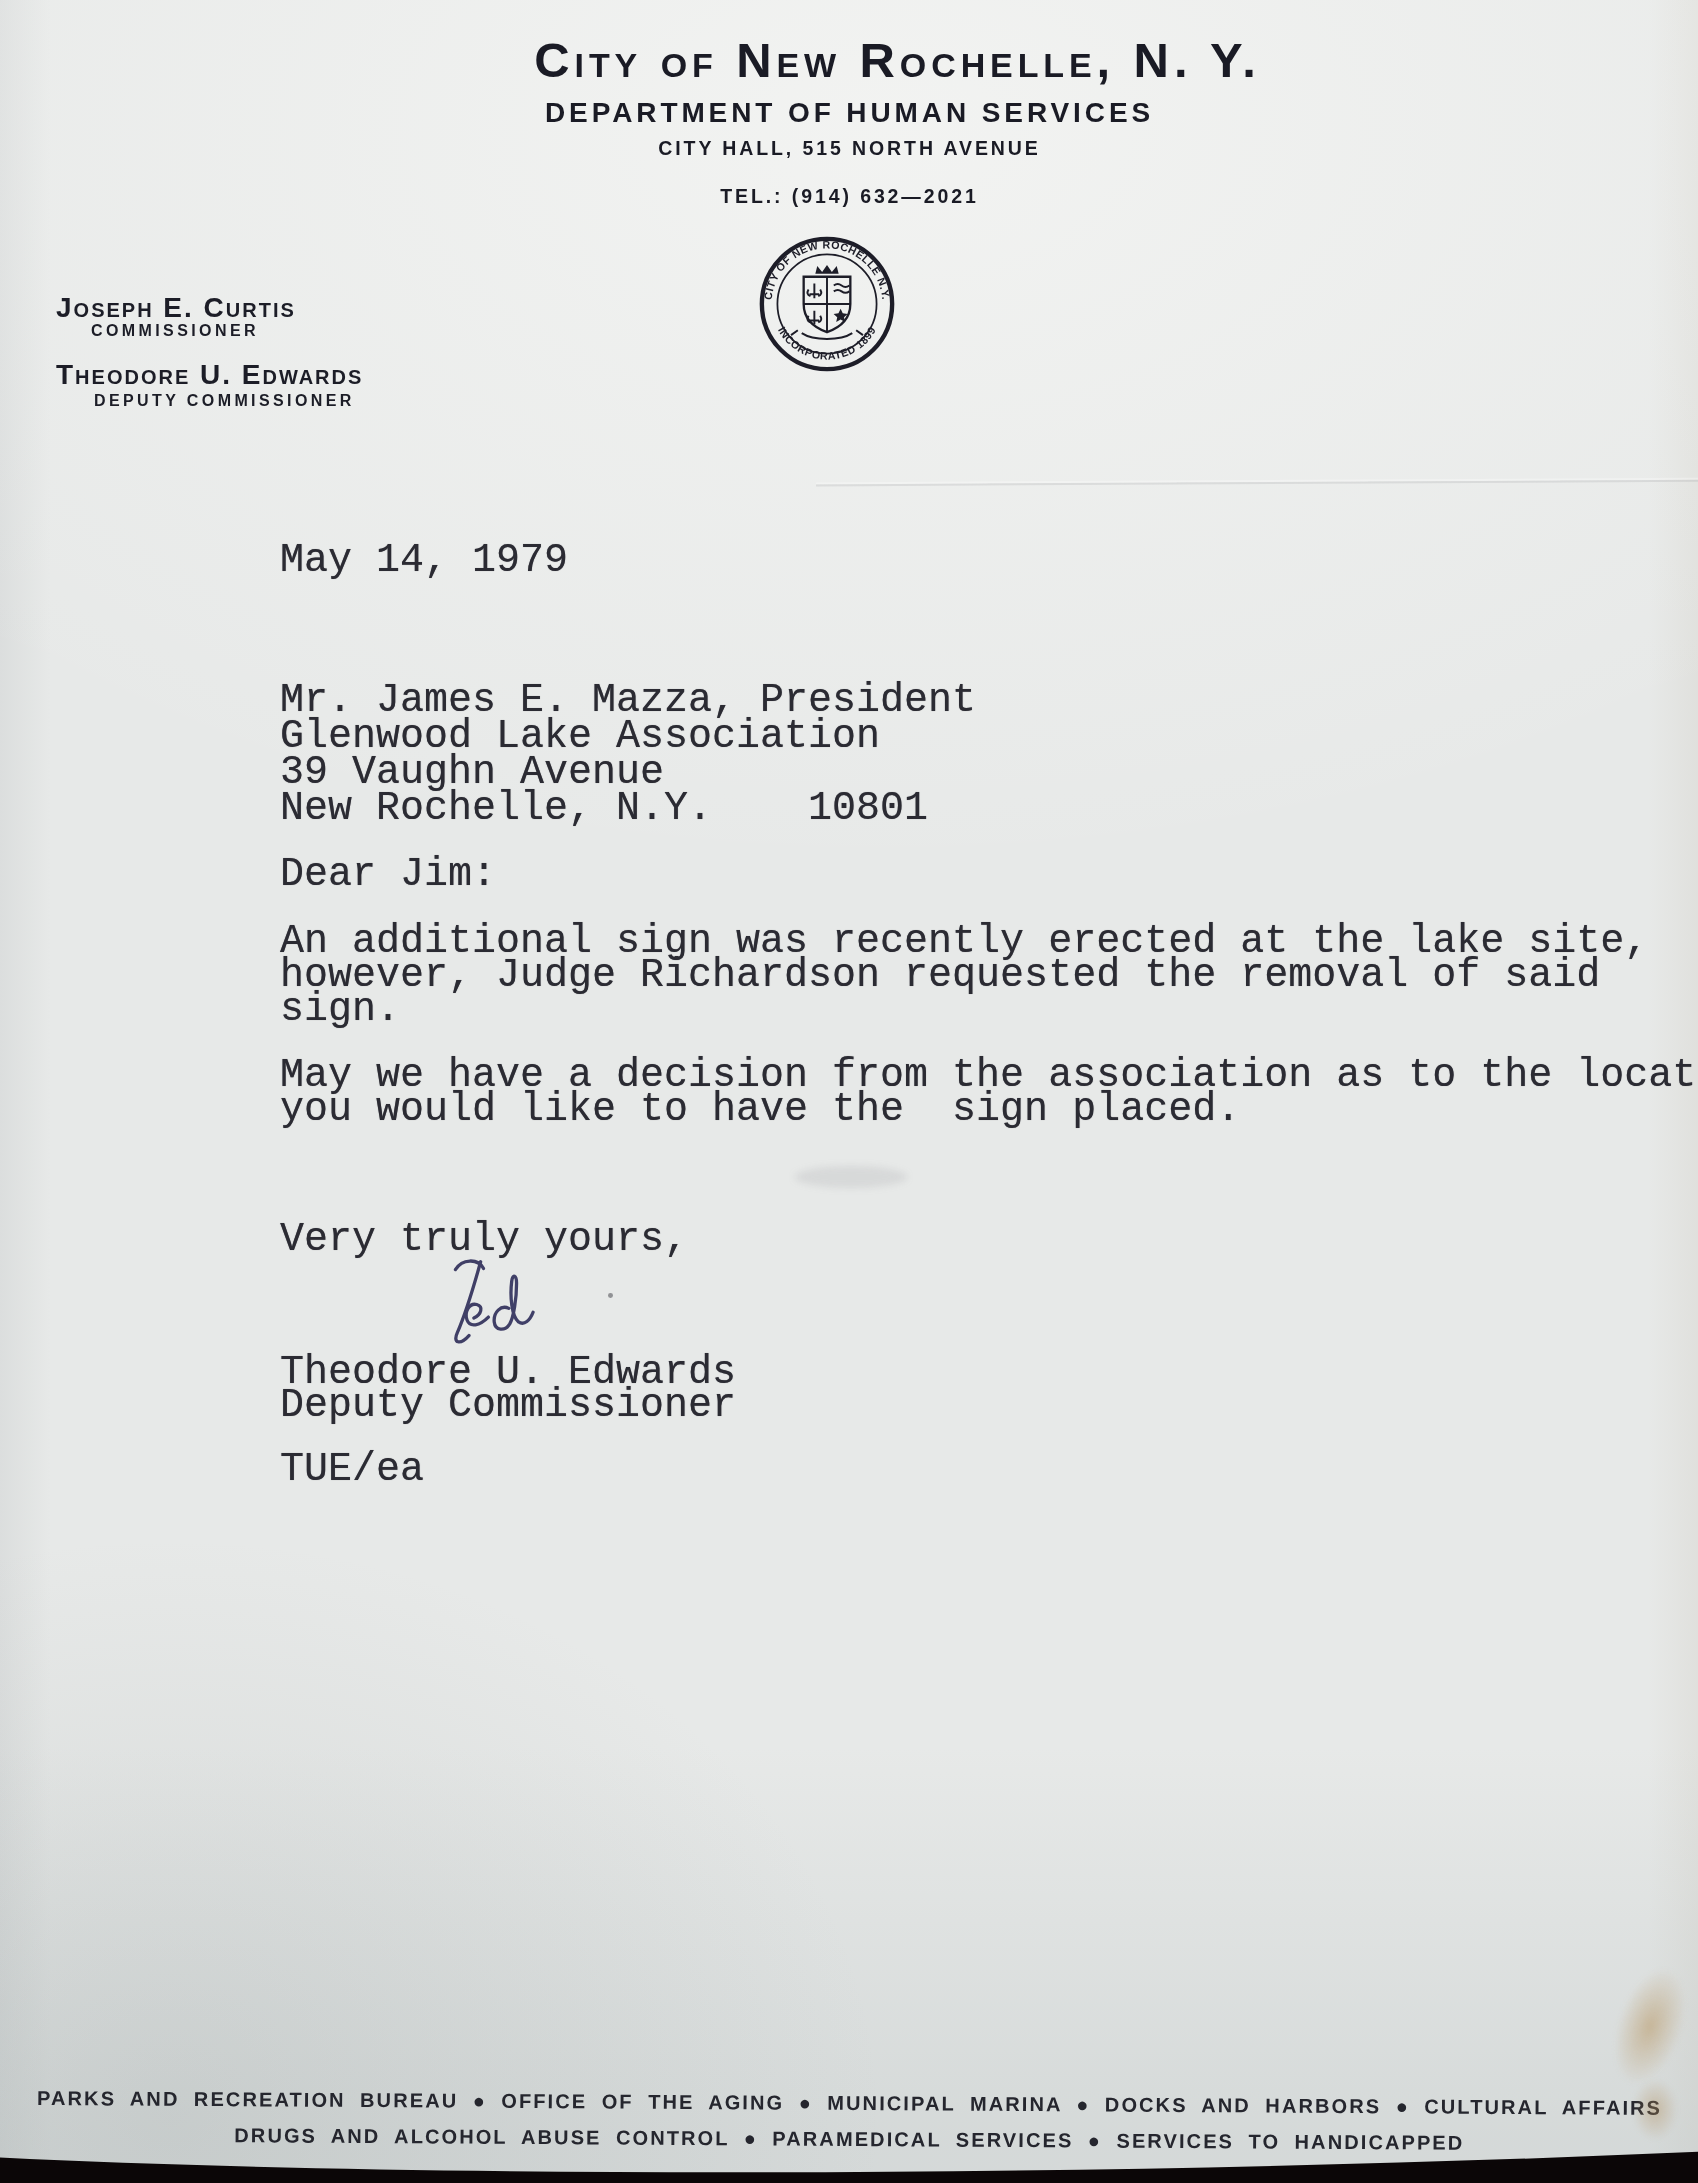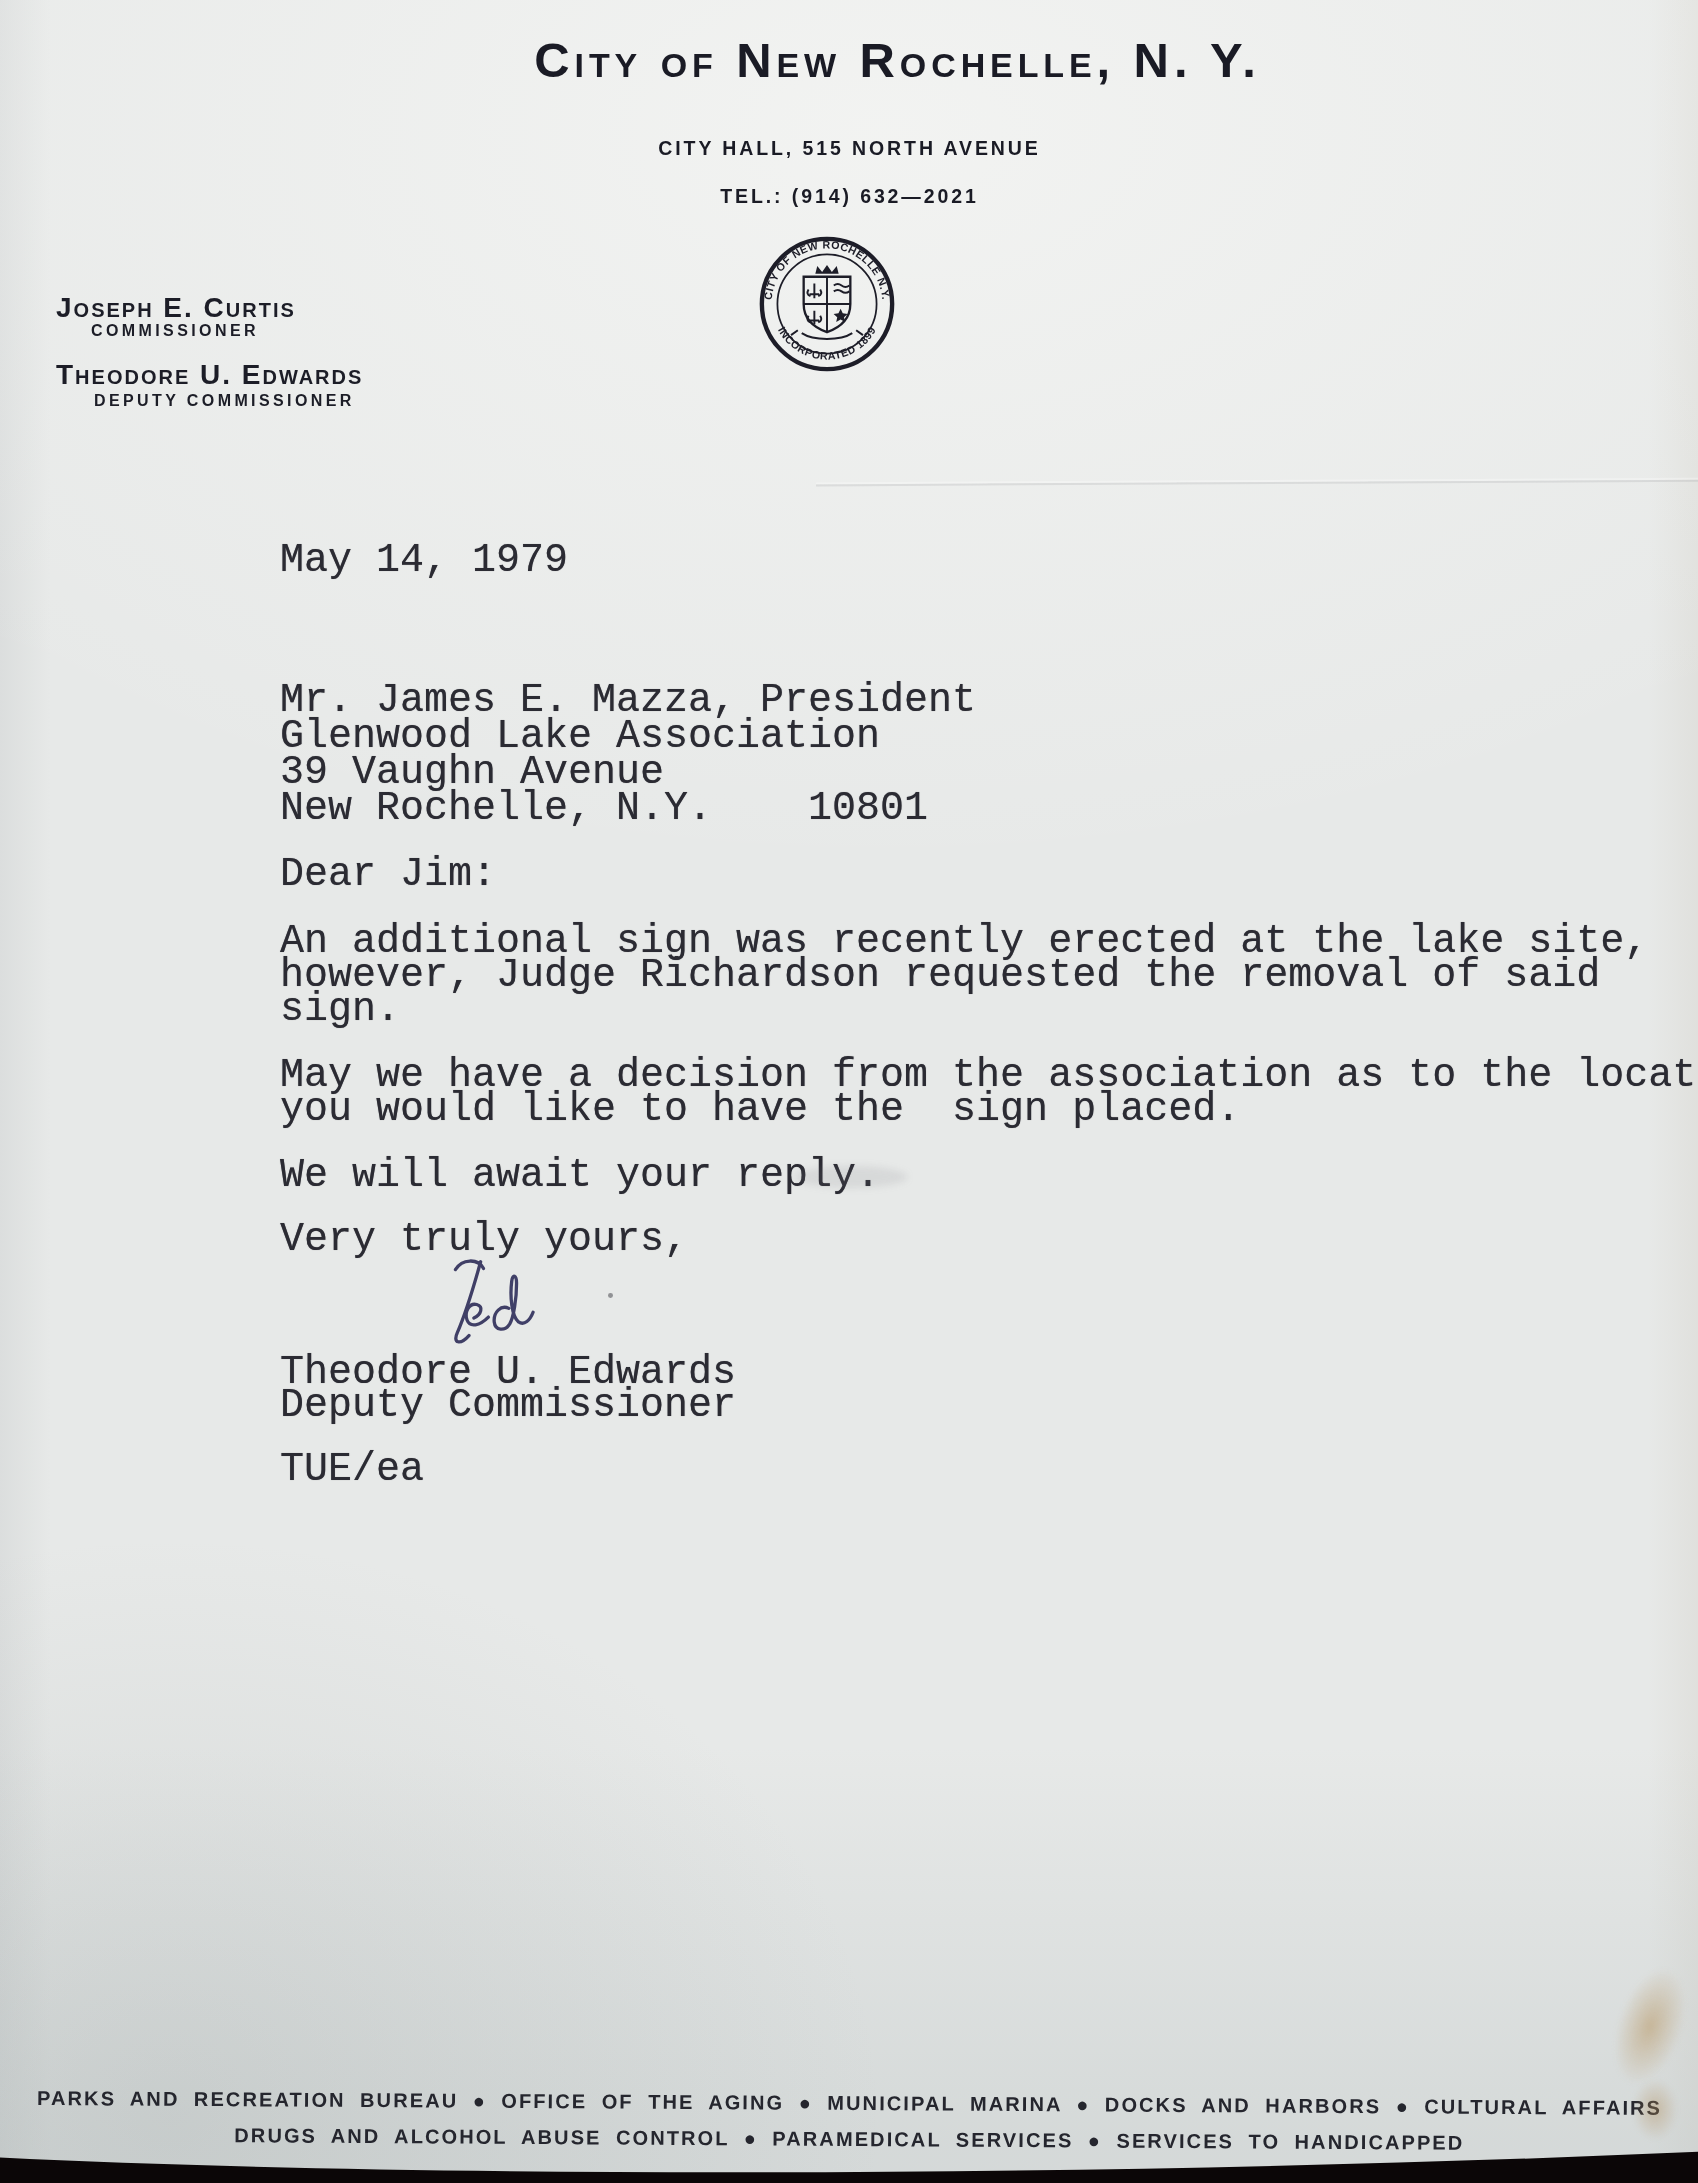--- a/index.html
+++ b/index.html
@@ -72,20 +72,21 @@
   }
   .speck{position:absolute;width:4.9px;height:4.9px;border-radius:50%;background:rgba(60,60,66,0.5);}
   .edge{position:absolute;left:0;bottom:0;width:1699px;height:44px;}
 </style>
 </head>
 <body>
 
 <div class="photo">
 
   <div class="head title">City of New Rochelle, N. Y.</div>
+  <div class="head dept">DEPARTMENT OF HUMAN SERVICES</div>
   <div class="head addr1">CITY HALL, 515 NORTH AVENUE</div>
   <div class="head tel">TEL.: (914) 632—2021</div>
 
   <div class="off off-name n1">Joseph E. Curtis</div>
   <div class="off off-title t1">COMMISSIONER</div>
   <div class="off off-name n2">Theodore U. Edwards</div>
   <div class="off off-title t2">DEPUTY COMMISSIONER</div>
 
   <svg class="seal" width="140" height="140" viewBox="0 0 144 144">
     <circle cx="72" cy="72" r="67" fill="none" stroke="#1d1d28" stroke-width="4.5"></circle>
@@ -118,21 +119,20 @@
   <div class="mono recipient">Mr. James E. Mazza, President
 Glenwood Lake Association
 39 Vaughn Avenue
 New Rochelle, N.Y.    10801</div>
   <div class="mono salutation">Dear Jim:</div>
   <div class="mono p1">An additional sign was recently erected at the lake site,
 however, Judge Richardson requested the removal of said
 sign.</div>
   <div class="mono p2">May we have a decision from the association as to the location
 you would like to have the  sign placed.</div>
-  <div class="mono p3">We will await your reply.</div>
   <div class="mono closing">Very truly yours,</div>
 
   <svg class="sig" width="166" height="101" viewBox="0 0 170 104">
     <title>Ted</title>
     <g fill="none" stroke="#32315c" stroke-width="3.4" stroke-linecap="round" stroke-linejoin="round" opacity="0.92">
       <path d="M66 15 C60 4 44 5 37 16"></path>
       <path d="M63 8 C58 26 49 58 39 81 C34 92 42 94 51 84"></path>
       <path d="M56 66 C64 62 66 54 59 52 C51 50 46 60 49 68 C52 76 62 74 71 65"></path>
       <path d="M92 56 C84 52 76 60 77 70 C78 79 88 80 93 72 C97 65 100 46 100 30 C100 22 96 20 95 28 C93 44 95 64 102 70 C108 74 114 68 117 60"></path>
     </g>

